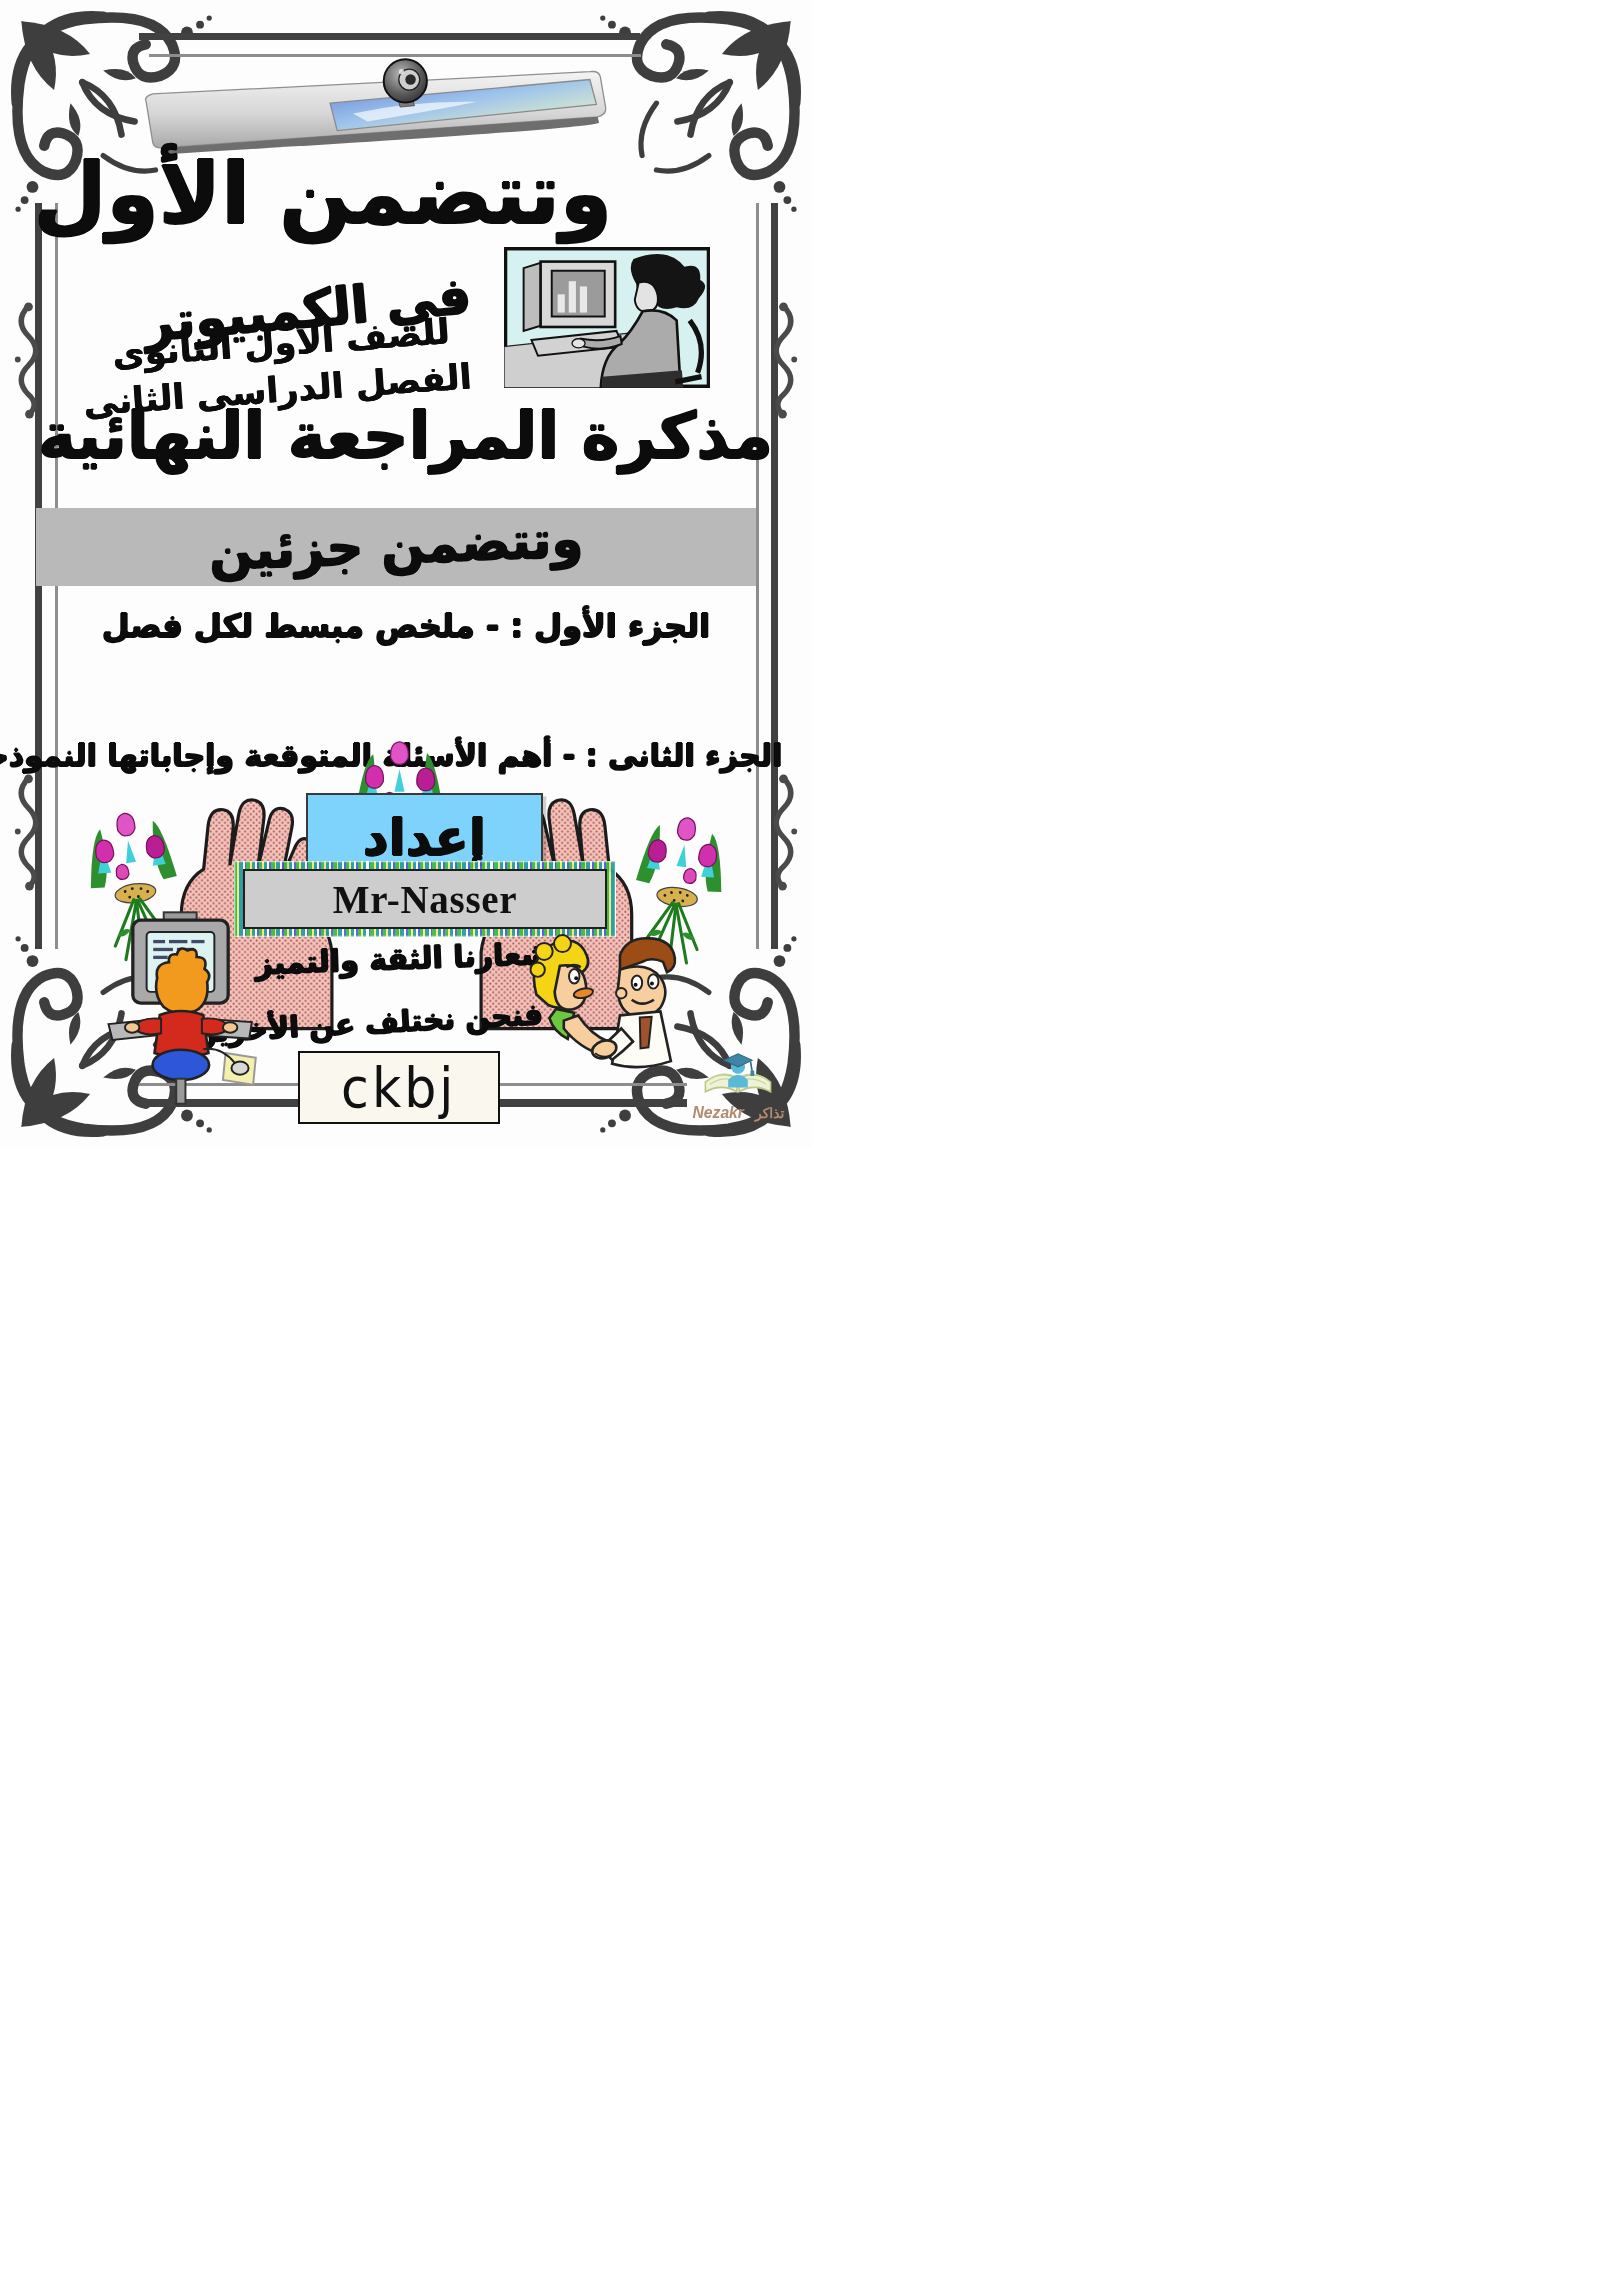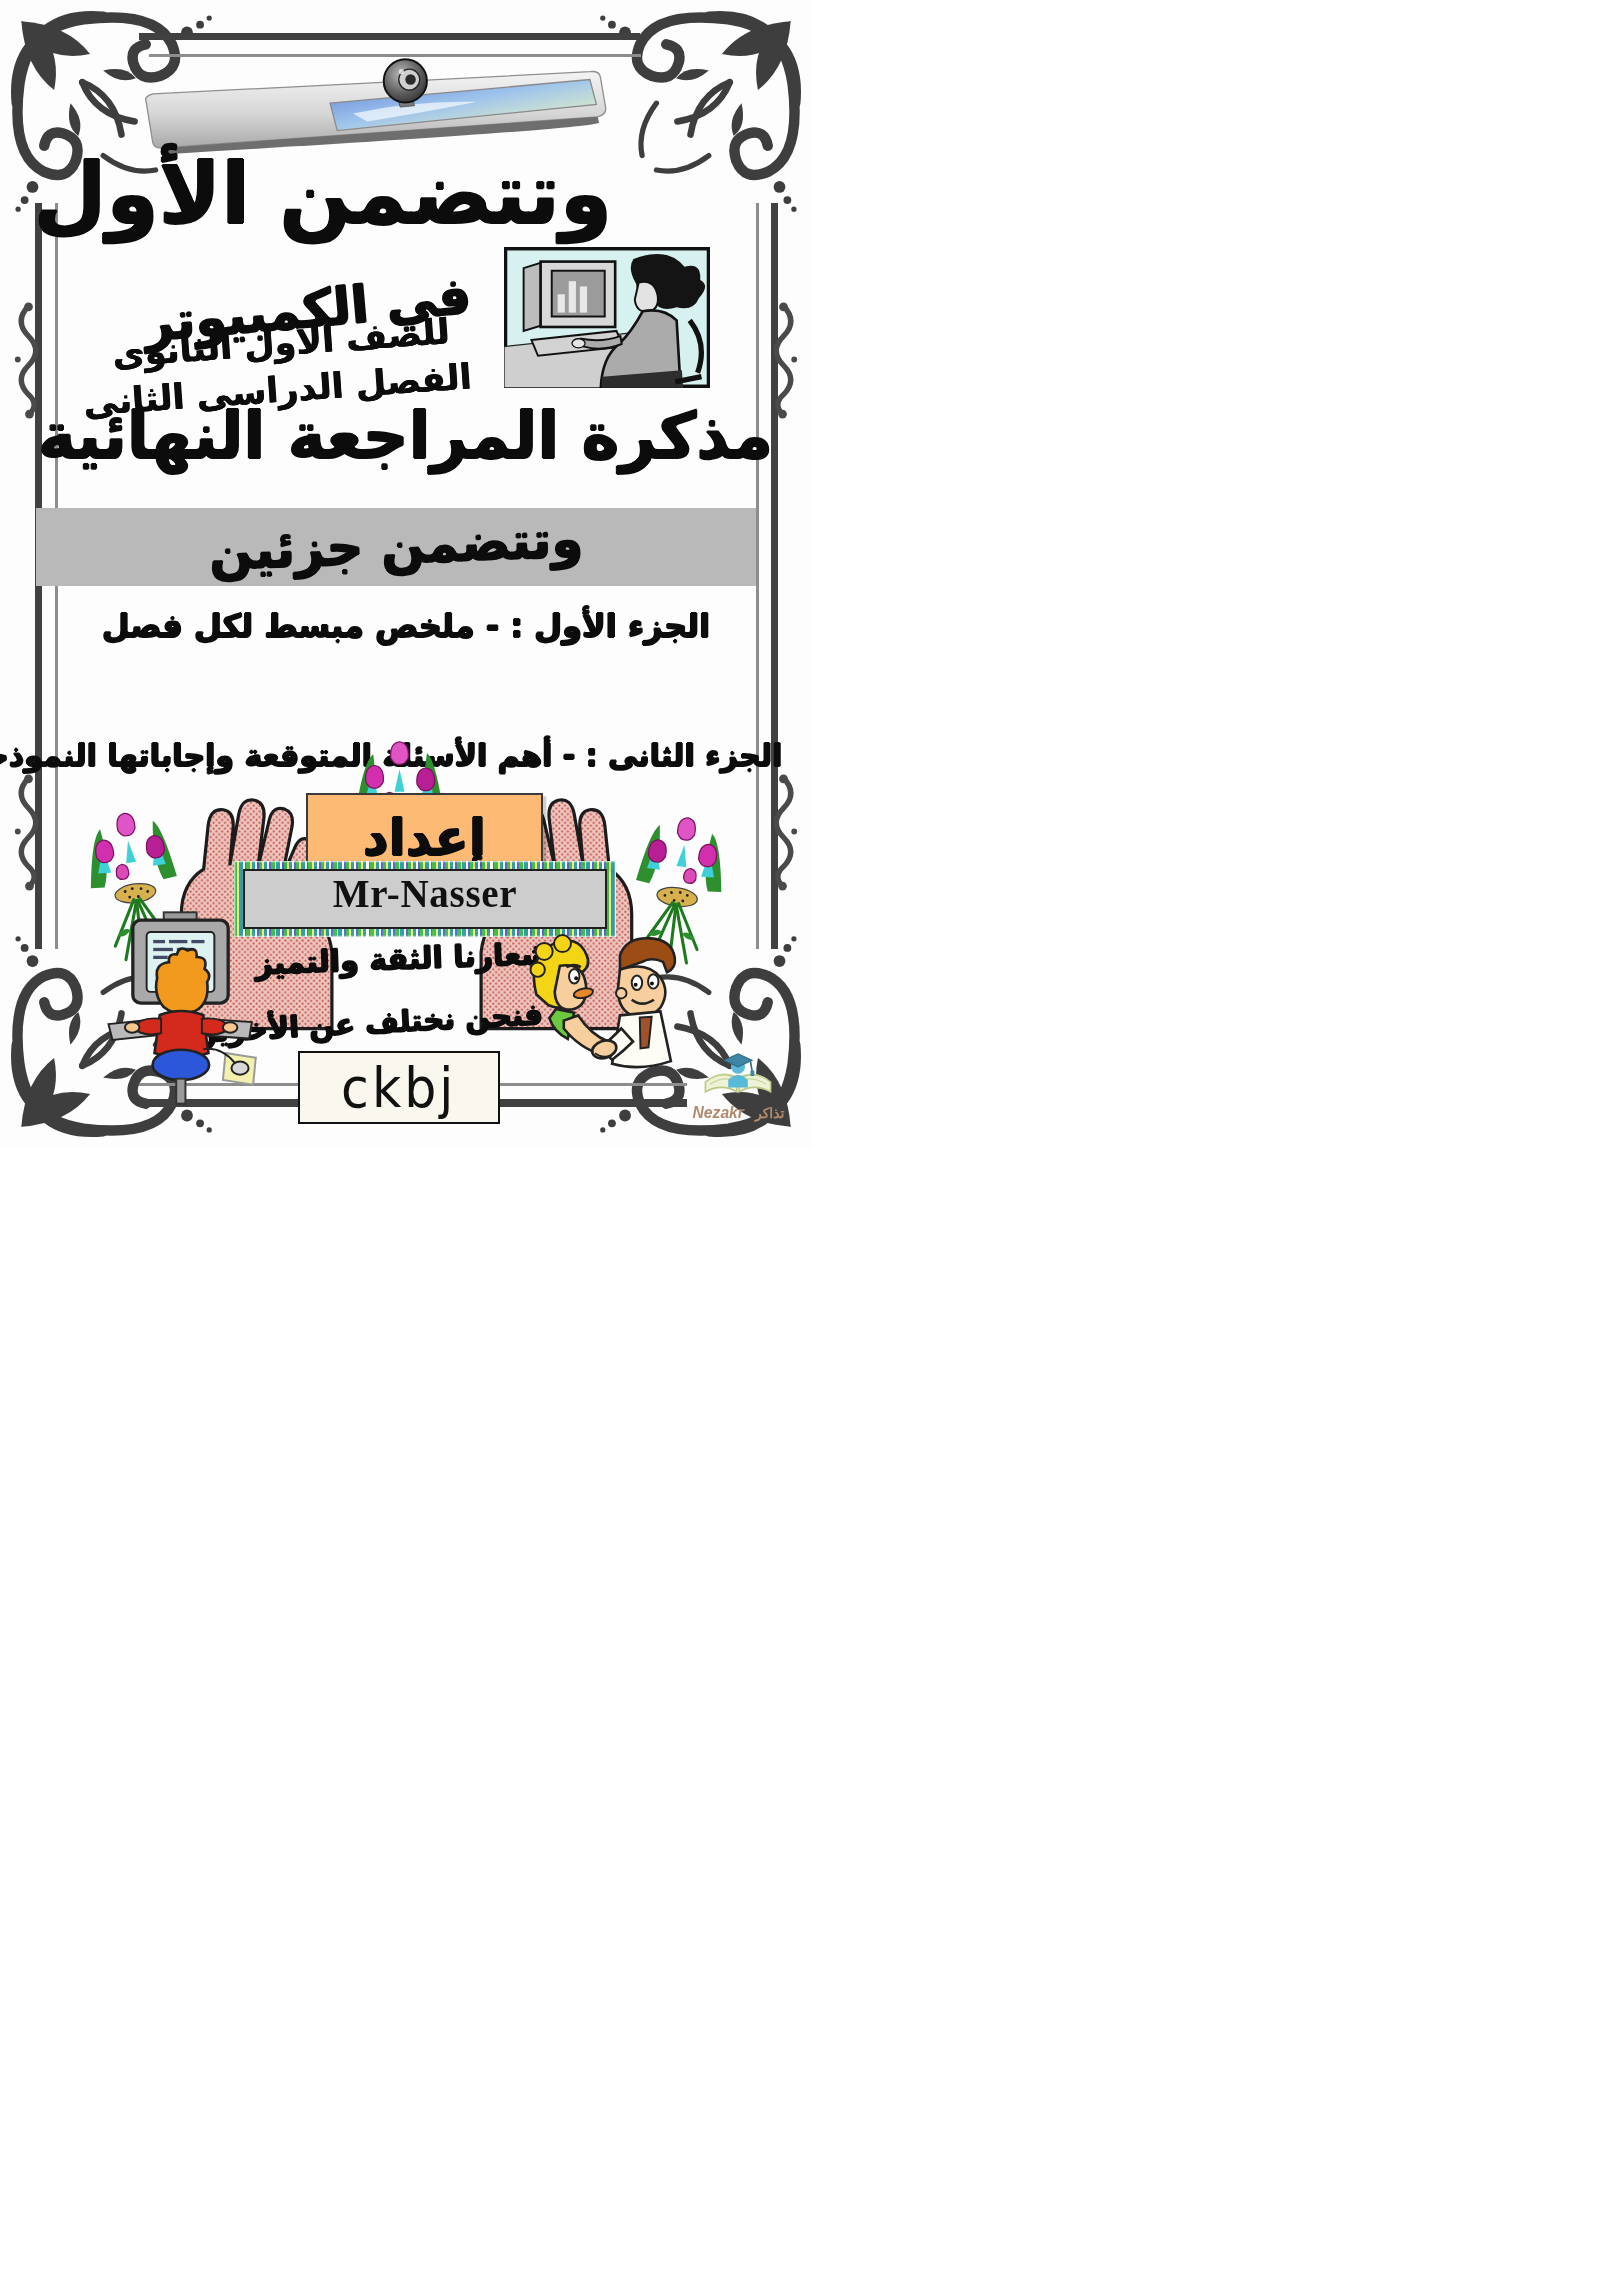--- a/index.html
+++ b/index.html
@@ -9,25 +9,25 @@
   .ar{font-family:"DejaVu Sans",sans-serif;font-weight:bold;color:#0c0c0c;direction:rtl;
       white-space:nowrap;text-align:center;}
   .thick{text-shadow:0.9px 0 #0c0c0c,-0.9px 0 #0c0c0c,0 0.9px #0c0c0c,0 -0.9px #0c0c0c;}
   .thin-ink{text-shadow:0.4px 0 #0c0c0c,-0.4px 0 #0c0c0c;}
   .line{background:#414141;}
   .line-lt{background:#8d8d8d;}
   .corner{width:216px;height:216px;}
   .tr{transform:scaleX(-1);} .bl{transform:scaleY(-1);} .br{transform:scale(-1,-1);}
   .scroll-right{transform:scaleX(-1);}
   .banner-gray{background:#b9b9b9;}
-  .i3dad-box{background:#fdba74;border:2px solid #3a3a3a;box-shadow:3.3px 3.3px 0 rgba(0,0,0,.18);}
+  .i3dad-box{background:#7dd3fc;border:2px solid #3a3a3a;box-shadow:3.3px 3.3px 0 rgba(0,0,0,.18);}
   .fringe{background:repeating-linear-gradient(90deg,rgba(62,186,74,.95) 0 3.3px,rgba(243,240,122,.9) 3.3px 5.2px,
           rgba(42,156,164,.95) 5.2px 8.5px,rgba(255,255,255,.92) 8.5px 10.5px,rgba(72,94,206,.9) 10.5px 12.4px);
           box-shadow:0 0 0 1.3px rgba(255,255,255,.6) inset;}
-  .mr-box{background:#cdcdcd;border:2px solid #1f1f1f;display:flex;justify-content:center;}
+  .mr-box{background:#cdcdcd;border:2px solid #1f1f1f;display:flex;align-items:center;justify-content:center;}
   .mr-name{font-family:"Liberation Serif",serif;font-weight:bold;color:#111;font-size:39px;letter-spacing:0.7px;}
   .code-box{background:#faf7ee;border:2px solid #111;display:flex;align-items:center;justify-content:center;}
   .code-text{font-family:"DejaVu Sans",sans-serif;font-weight:400;color:#111;font-size:55px;
              letter-spacing:3.3px;transform:scaleX(.92);}
   .wm-row{display:flex;align-items:baseline;justify-content:center;gap:11px;
           font-family:"Liberation Sans",sans-serif;font-weight:bold;font-style:italic;color:#b28a6e;}
   .wm-latin{font-size:15.7px;} .wm-ar{font-size:14px;font-style:normal;}
 </style>
 </head>
 <body>

